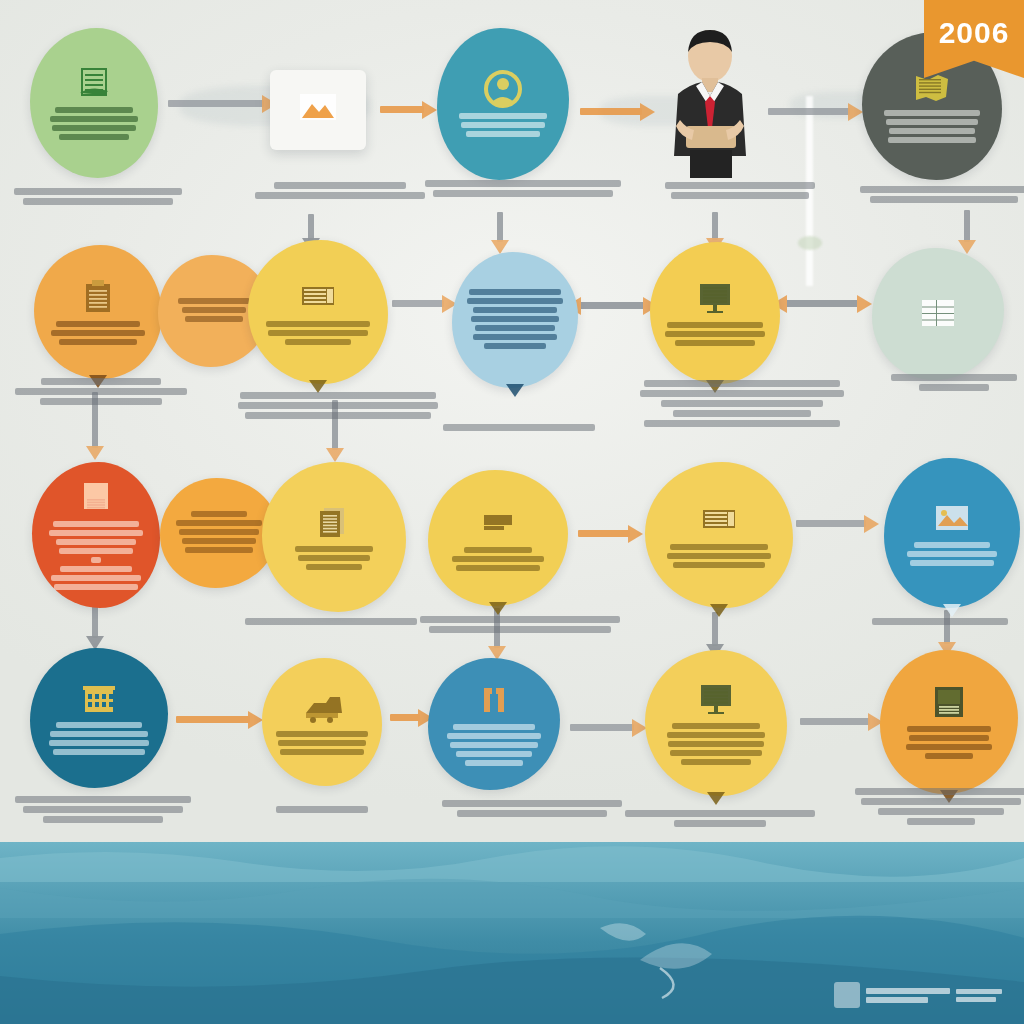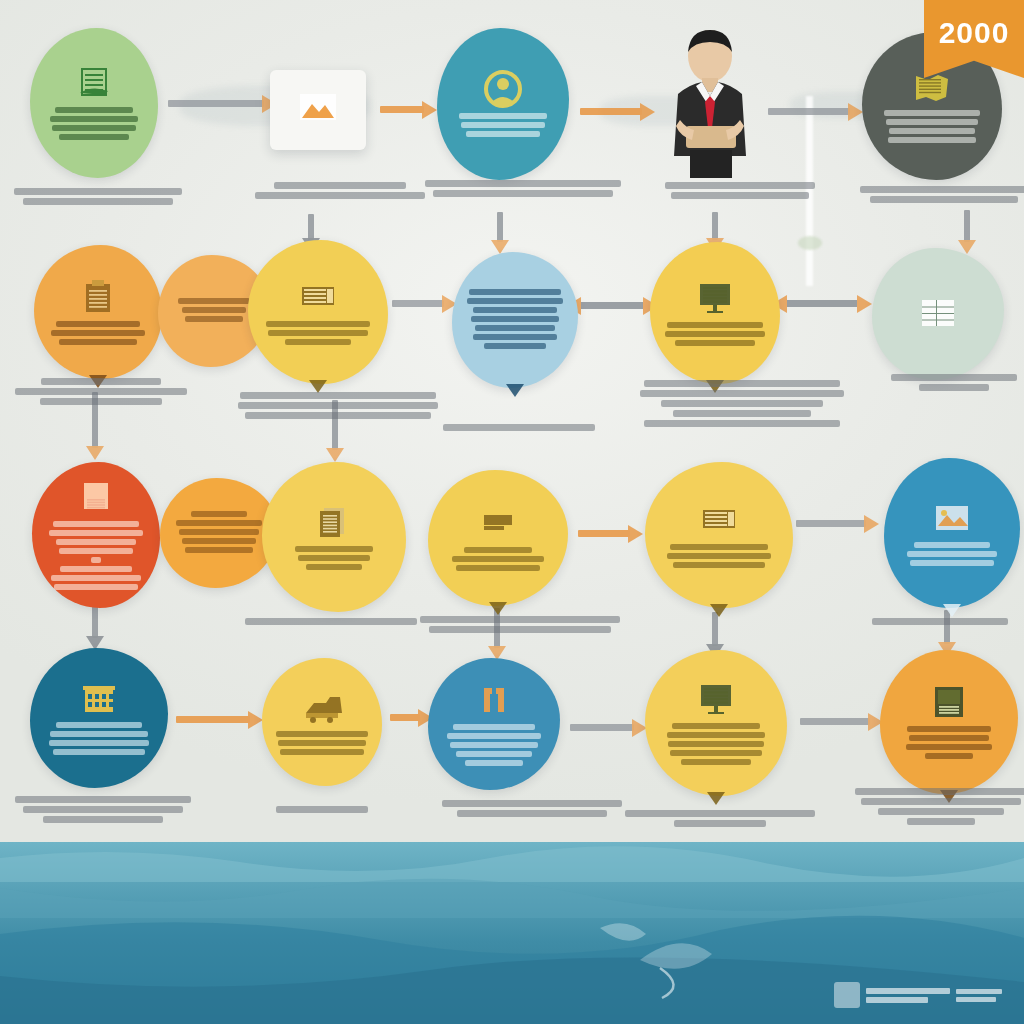--- a/index.html
+++ b/index.html
@@ -551,21 +551,21 @@
       <path d="M52 60 l8 14 l8-14 l6 4 l-14 22 l-14-22z" fill="#f7f7f7"></path>
       <path d="M60 74 l5 6 l-3 26 l-2 4 l-2-4 l-3-26z" fill="#cc2233"></path>
       <rect x="36" y="104" width="50" height="22" rx="3" fill="#d9b98d"></rect>
       <path d="M30 98 q6 8 14 10 l-2 10 q-12-4-16-14z" fill="#e8c9a6"></path>
       <path d="M90 98 q-6 8 -14 10 l2 10 q12-4 16-14z" fill="#e8c9a6"></path>
       <rect x="40" y="128" width="42" height="28" fill="#232323"></rect>
     </svg>
   </div>
 
   <div id="year-badge">
-    <span>2000</span>
+    <span>2006</span>
   </div>
 
   <div id="water">
     <svg viewBox="0 0 1024 182" width="1024" height="182" preserveAspectRatio="none" aria-hidden="true">
       <defs>
         <linearGradient id="wg" x1="0" y1="0" x2="0" y2="1">
           <stop offset="0%" stop-color="#6fb4c6"></stop>
           <stop offset="55%" stop-color="#3f8ca6"></stop>
           <stop offset="100%" stop-color="#2d7792"></stop>
         </linearGradient>

